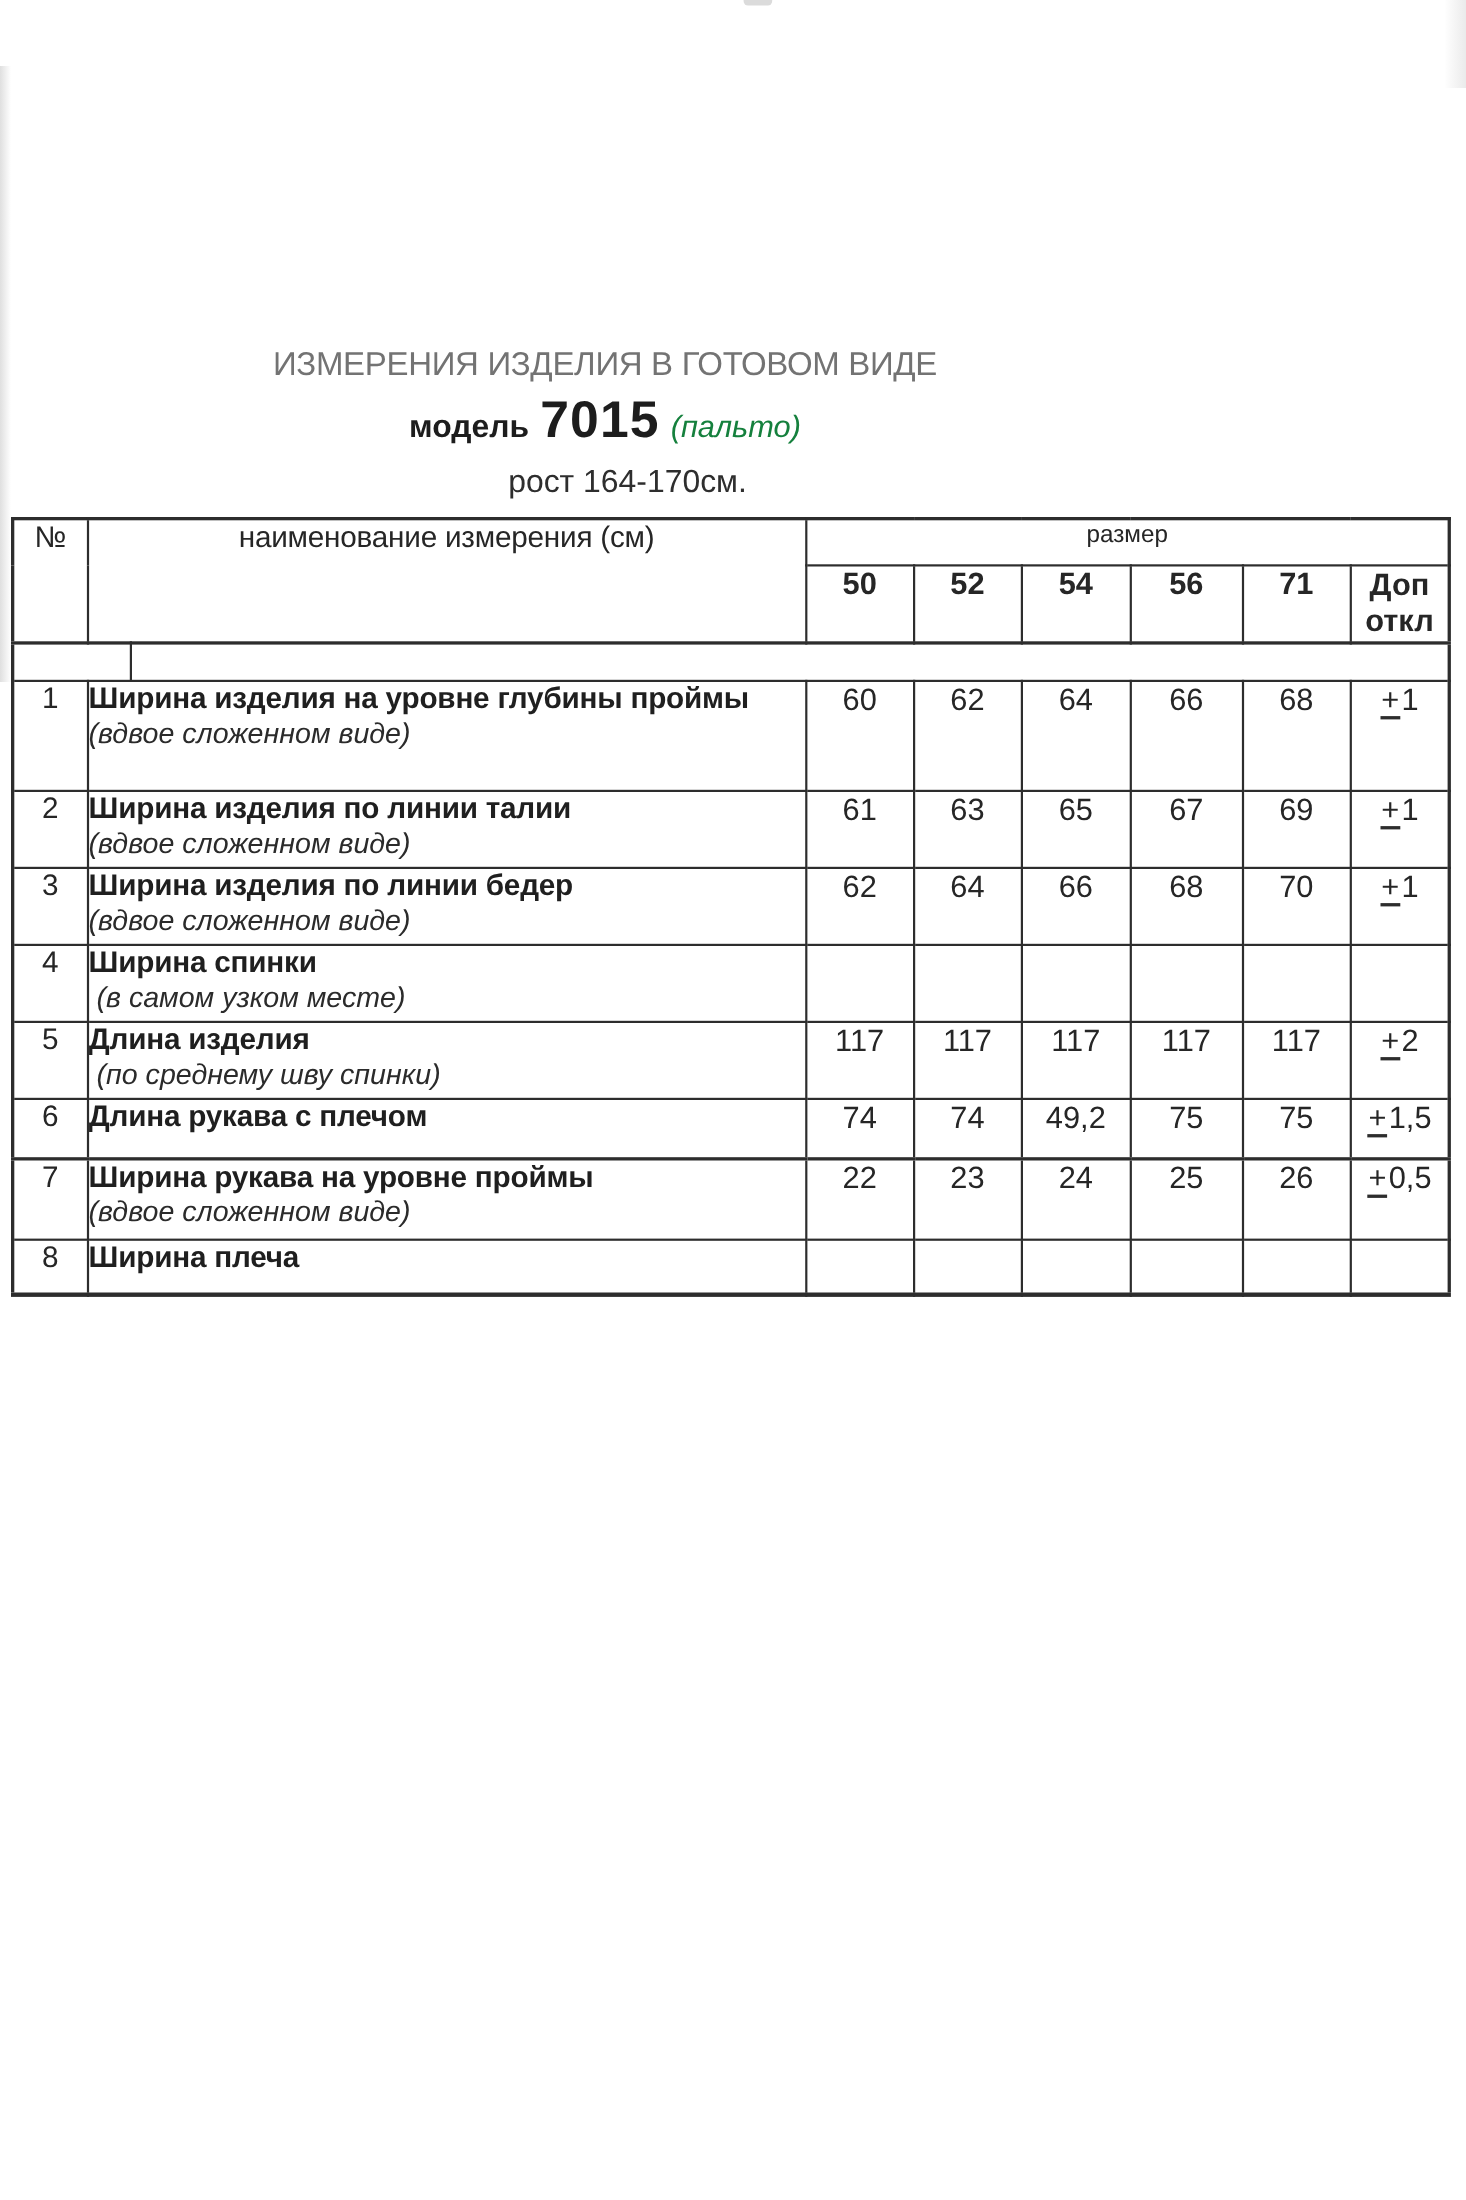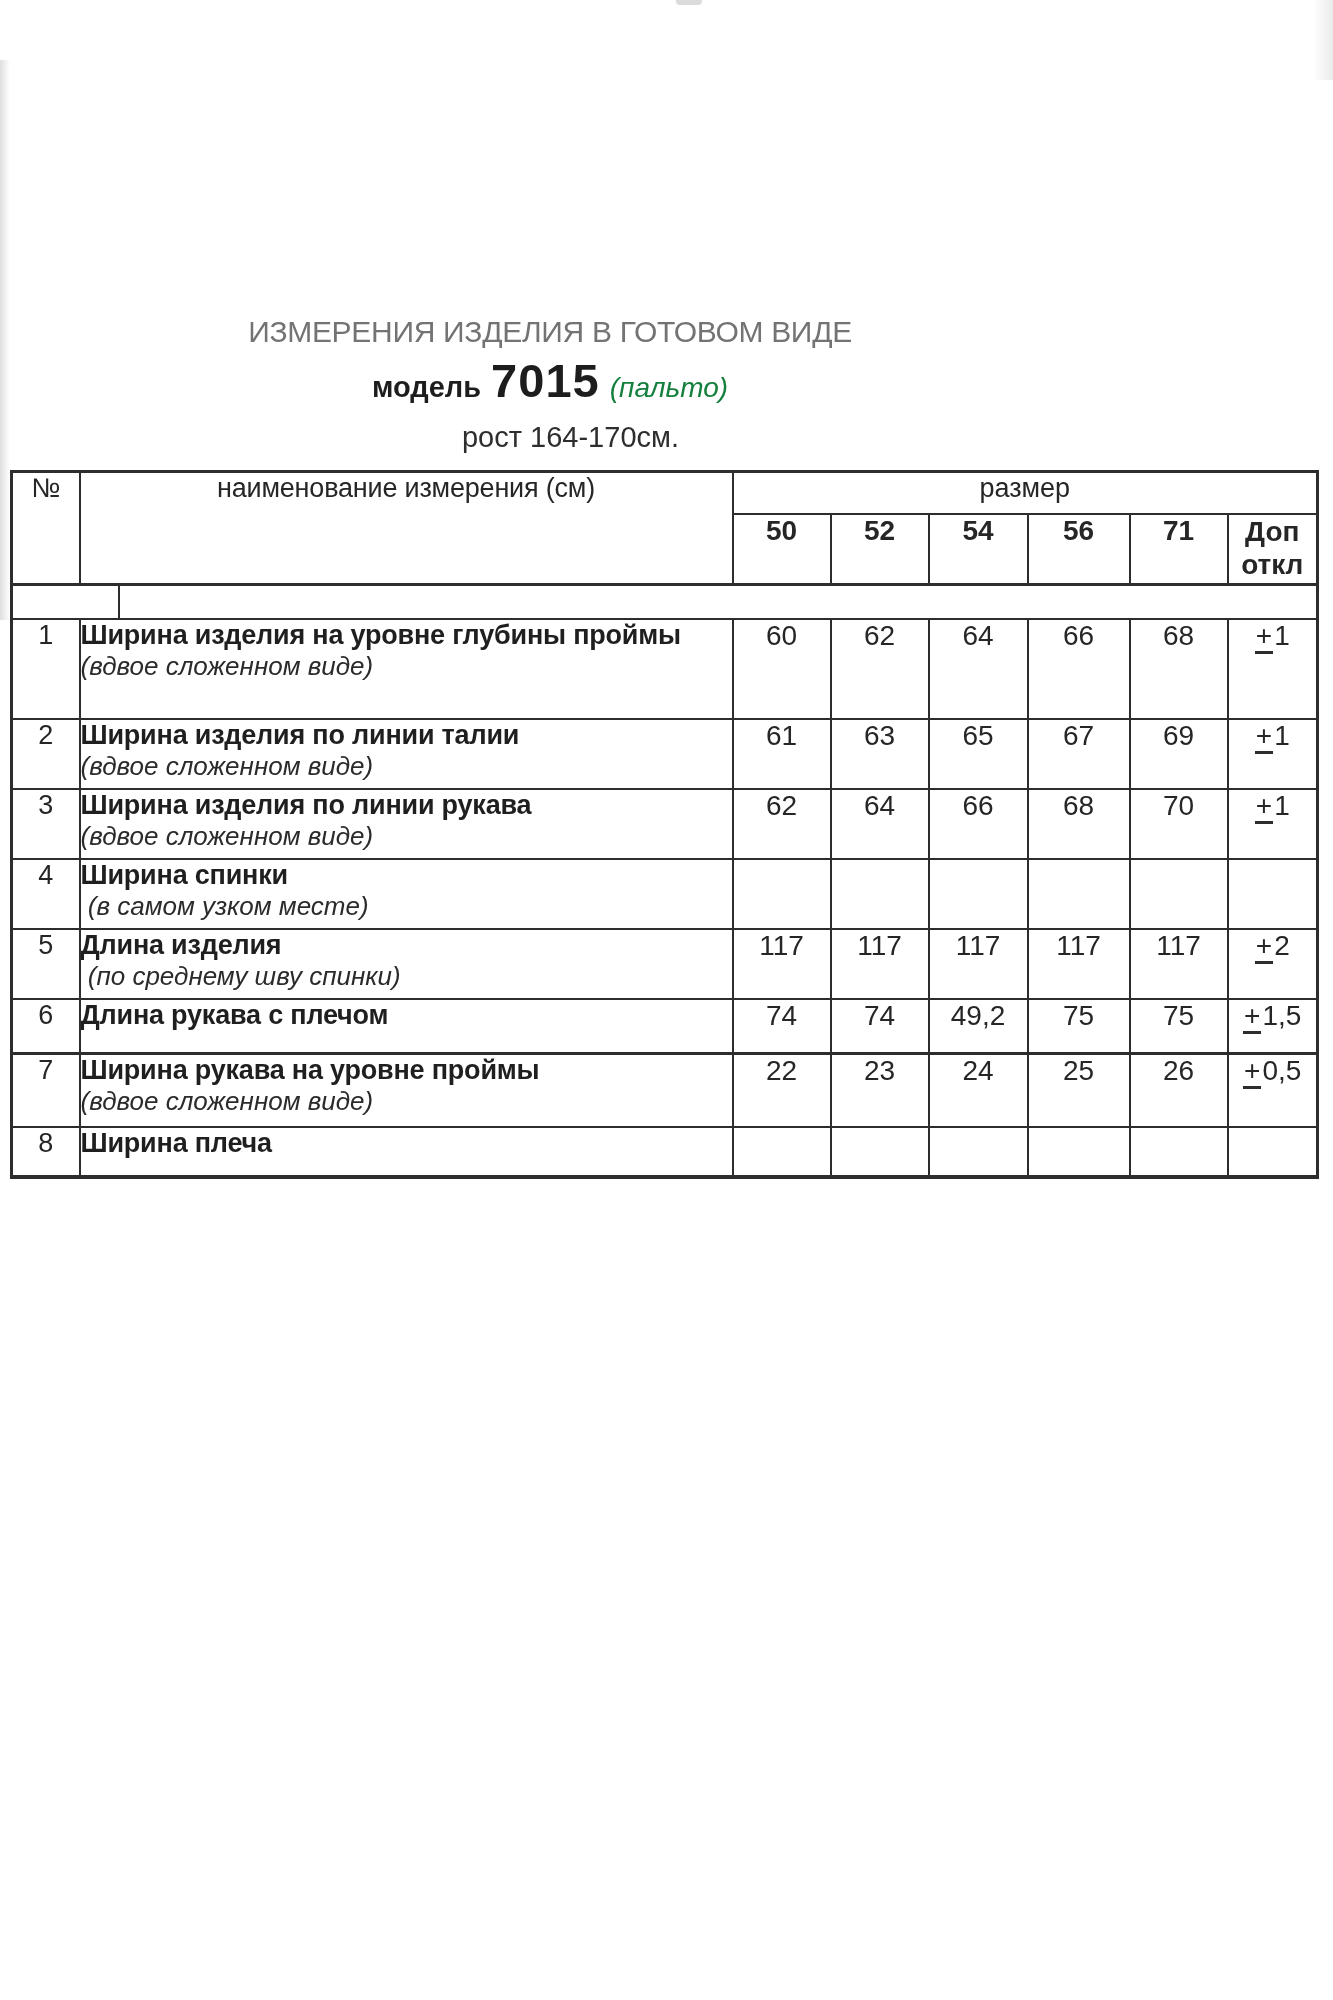--- a/index.html
+++ b/index.html
@@ -50,21 +50,21 @@
     border:3px solid #2d2d2d;border-bottom-width:4px;
   }
   table.meas td{
     border:2px solid #2d2d2d;
     vertical-align:top;
     padding:0;
     overflow:hidden;
   }
   td.h-num{font-size:27px;text-align:center;padding-top:8px;}
   td.h-name{font-size:27px;text-align:center;padding-top:8px;letter-spacing:-0.2px;}
-  td.h-size{font-size:27px;text-align:center;padding-top:4px;border-bottom-width:2px;}
+  td.h-size{font-size:22px;text-align:center;padding-top:4px;border-bottom-width:2px;}
   td.h-sz{font-size:28px;font-weight:bold;text-align:center;padding-top:8px;border-bottom-width:3px;}
   td.h-dop{font-size:28px;font-weight:bold;text-align:center;padding-top:8px;line-height:33px;border-bottom-width:3px;}
   tr.hdr-top td{border-bottom-width:2px;}
 
   tr.spacer td{border-top-width:3px;}
   .stub-line{
     position:absolute;left:108px;top:113px;width:2px;height:36px;
     background:#2d2d2d;
   }
 
@@ -158,21 +158,21 @@
         <td class="c-val">63</td>
         <td class="c-val">65</td>
         <td class="c-val">67</td>
         <td class="c-val">69</td>
         <td class="c-dop"><span class="pm">+</span><span>1</span></td>
       </tr>
 
       <tr class="row r3" style="height:70px">
         <td class="c-num">3</td>
         <td class="c-name">
-          <div class="mname">Ширина изделия по линии рукава</div>
+          <div class="mname">Ширина изделия по линии бедер</div>
           <div class="mnote">(вдвое сложенном виде)</div>
         </td>
         <td class="c-val">62</td>
         <td class="c-val">64</td>
         <td class="c-val">66</td>
         <td class="c-val">68</td>
         <td class="c-val">70</td>
         <td class="c-dop"><span class="pm">+</span><span>1</span></td>
       </tr>
 

